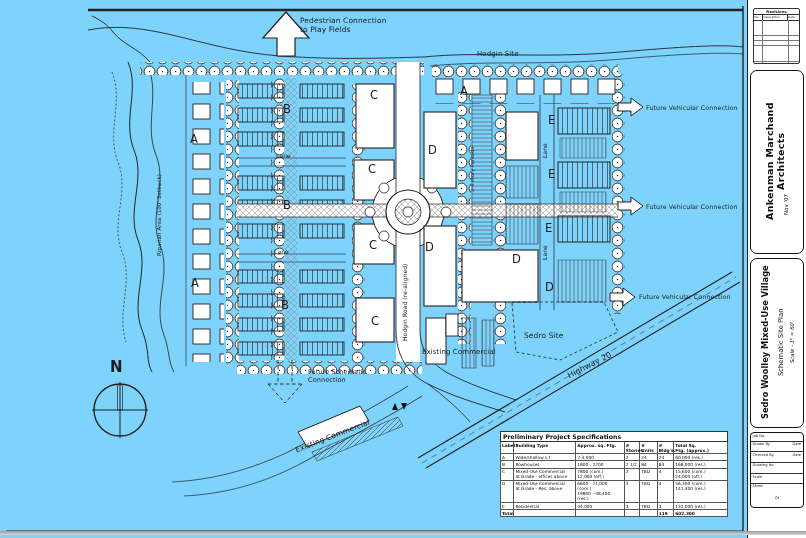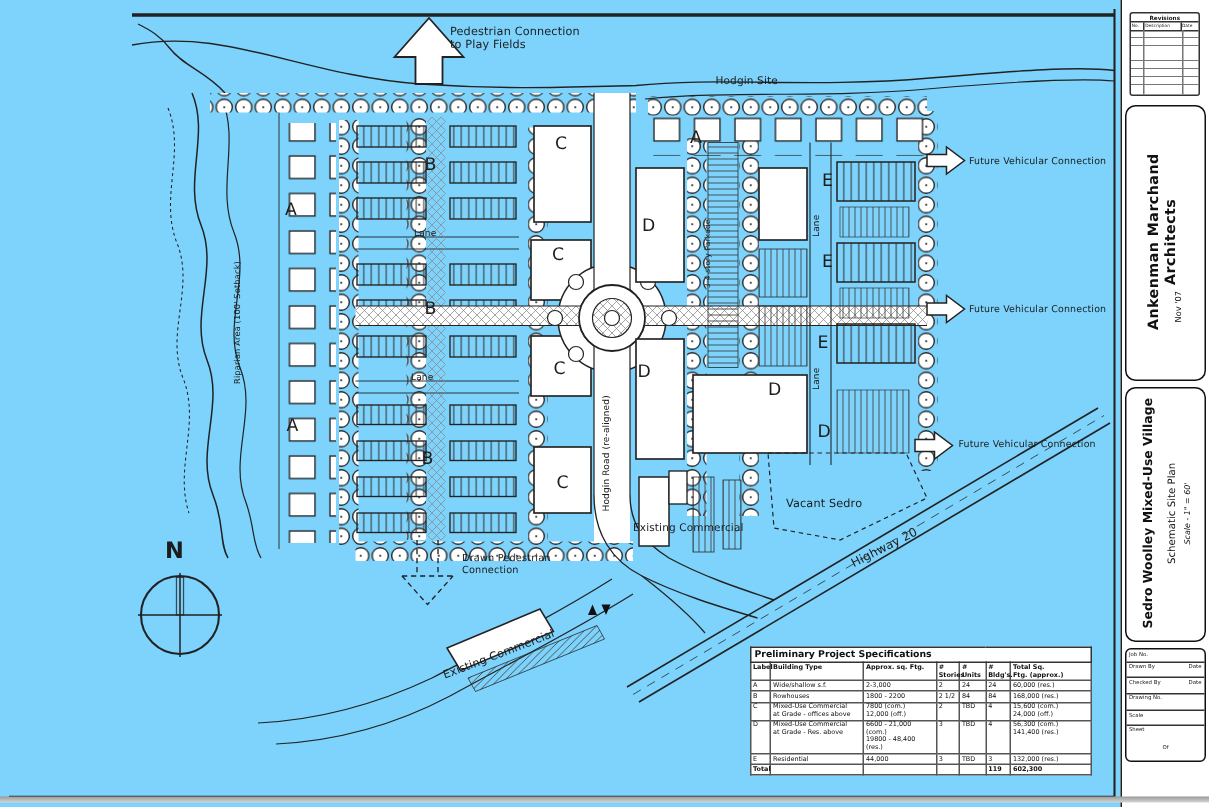--- a/index.html
+++ b/index.html
@@ -250,25 +250,25 @@
 
 <div class="lbl" style="left:300px;top:16px;font-size:7.5px">Pedestrian Connection
 to Play Fields</div>
 <div class="lbl" style="left:477px;top:50px">Hodgin Site</div>
 <div class="lbl vert" style="left:401px;top:252px;height:100px;font-size:6px">Hodgin Road (re-aligned)</div>
 <div class="lbl vert" style="left:156px;top:150px;height:130px;font-size:5.5px">Riparian Area (100' Setback)</div>
 <div class="lbl vert" style="left:469px;top:122px;height:95px;font-size:5px">3-4 story Parkade</div>
 <div class="lbl" style="left:646px;top:104px;font-size:6.3px">Future Vehicular Connection</div>
 <div class="lbl" style="left:646px;top:203px;font-size:6.3px">Future Vehicular Connection</div>
 <div class="lbl" style="left:639px;top:293px;font-size:6.3px">Future Vehicular Connection</div>
-<div class="lbl" style="left:308px;top:368px;font-size:6.5px">Drawn Pedestrian
+<div class="lbl" style="left:308px;top:368px;font-size:6.5px">Future Schematic
 Connection</div>
 <div class="lbl" style="left:422px;top:348px">Existing Commercial</div>
 <div class="lbl" style="left:294px;top:446px;font-size:7.5px;transform:rotate(-21deg);transform-origin:0 0">Existing Commercial</div>
-<div class="lbl" style="left:524px;top:331px;font-size:7.5px">Vacant Sedro</div>
+<div class="lbl" style="left:524px;top:331px;font-size:7.5px">Sedro Site</div>
 <div class="lbl" style="left:566px;top:372px;font-size:8px;transform:rotate(-27deg);transform-origin:0 0">Highway 20</div>
 <div class="lbl" style="left:276px;top:152px;font-size:6px">Lane</div>
 <div class="lbl" style="left:274px;top:248px;font-size:6px">Lane</div>
 <div class="lbl vert" style="left:541px;top:138px;height:26px;font-size:6px">Lane</div>
 <div class="lbl vert" style="left:541px;top:240px;height:26px;font-size:6px">Lane</div>
 <div class="lbl" style="left:110px;top:358px;font-size:15px;font-weight:600">N</div>
 
 <div class="lbl letter" style="left:460px;top:84px">A</div>
 <div class="lbl letter" style="left:190px;top:132px">A</div>
 <div class="lbl letter" style="left:191px;top:276px">A</div>

